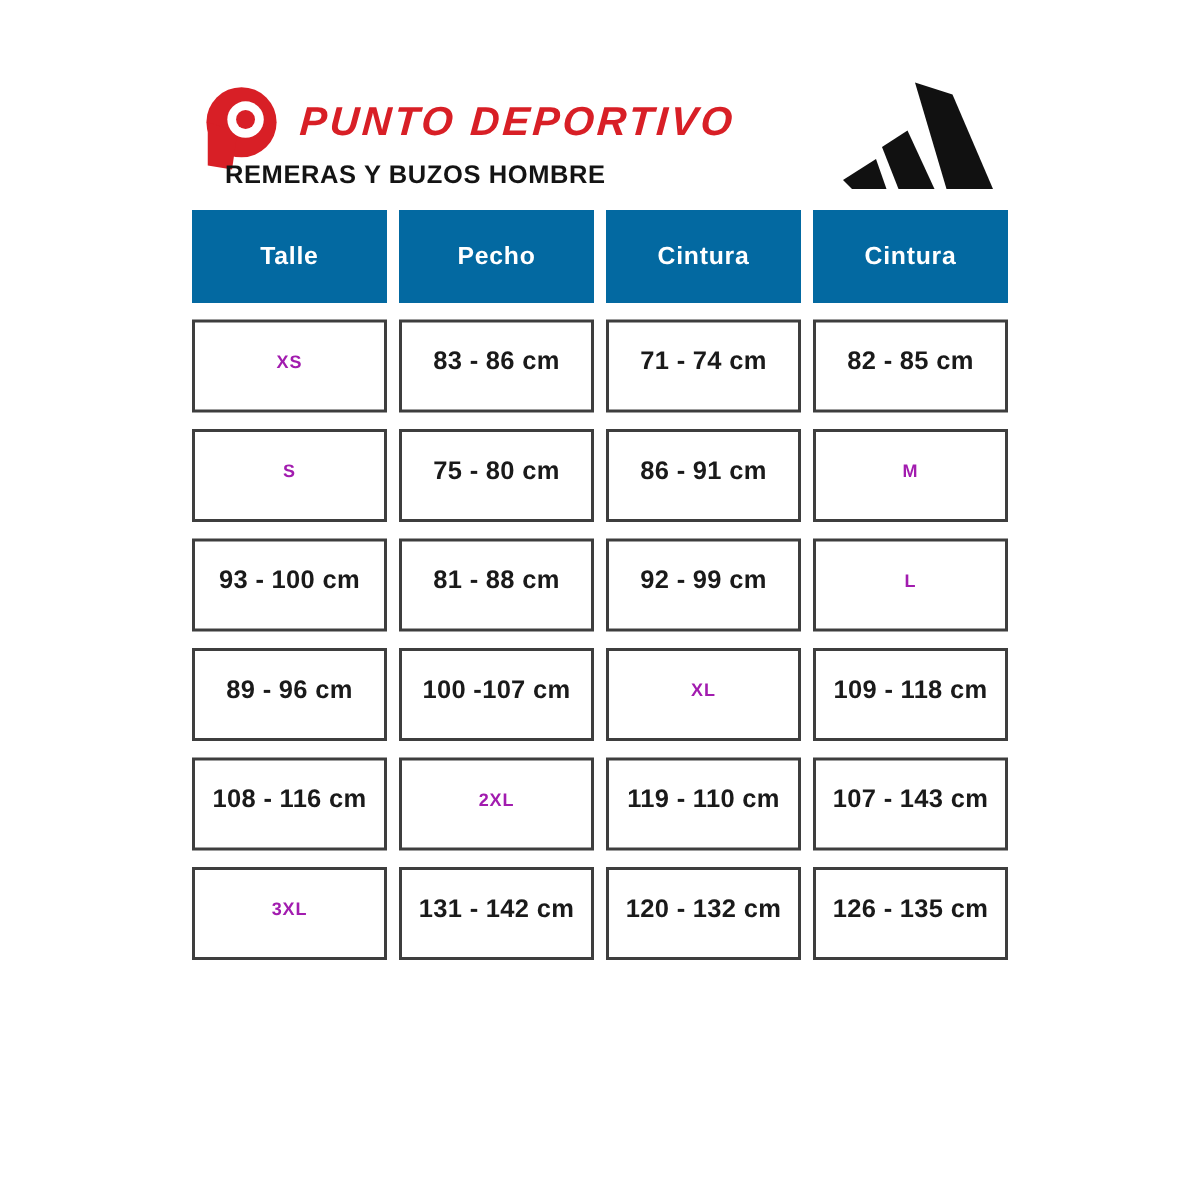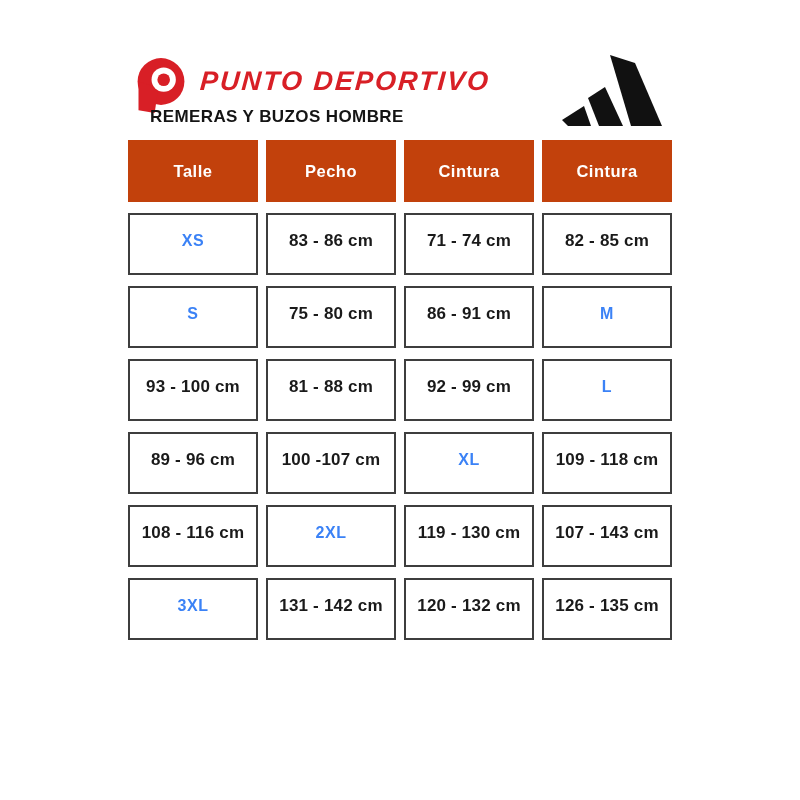--- a/index.html
+++ b/index.html
@@ -19,31 +19,31 @@
     font-size:17px;font-weight:700;letter-spacing:.4px;color:#141414;white-space:nowrap;
   }
   .partner-logo{position:absolute;left:558px;top:50px;width:112px;height:78px;}
   
   .size-table{
     position:absolute;left:128px;top:140px;width:544px;
     display:grid;grid-template-columns:repeat(4,130px);
     column-gap:8px;row-gap:11px;grid-auto-rows:62px;
   }
   .th{
-    background:#c2410c;color:#ffffff;
+    background:#0369a1;color:#ffffff;
     display:flex;align-items:center;justify-content:center;
     font-size:16.5px;font-weight:700;letter-spacing:.5px;
   }
   .td{
     background:#ffffff;border:2px solid #3e3e3e;box-sizing:border-box;
     display:flex;align-items:center;justify-content:center;
     font-size:17px;font-weight:700;color:#1a1a1a;letter-spacing:.2px;
     padding-bottom:6px;
   }
-  .td.size{color:#3b82f6;font-size:16px;letter-spacing:.6px;}
+  .td.size{color:#a21caf;font-size:12px;letter-spacing:.6px;}
 </style>
 </head>
 <body>
 
 <div class="page">
 
   <svg class="brand-logo" viewBox="0 0 60 64" xmlns="http://www.w3.org/2000/svg" aria-hidden="true">
     <circle cx="30" cy="27" r="26" fill="#d81f26"></circle>
     <polygon points="5,27 27,34 23,62 5,59" fill="#d81f26"></polygon>
     <circle cx="33" cy="25" r="13.5" fill="#ffffff"></circle>
@@ -82,21 +82,21 @@
 
     <div class="td size">L</div>
     <div class="td">89 - 96 cm</div>
     <div class="td">100 -107 cm</div>
 
     <div class="td size">XL</div>
     <div class="td">109 - 118 cm</div>
     <div class="td">108 - 116 cm</div>
 
     <div class="td size">2XL</div>
-    <div class="td">119 - 130 cm</div>
+    <div class="td">119 - 110 cm</div>
     <div class="td">107 - 143 cm</div>
 
     <div class="td size">3XL</div>
     <div class="td">131 - 142 cm</div>
     <div class="td">120 - 132 cm</div>
     <div class="td">126 - 135 cm</div>
 
   </div>
 </div>
 

